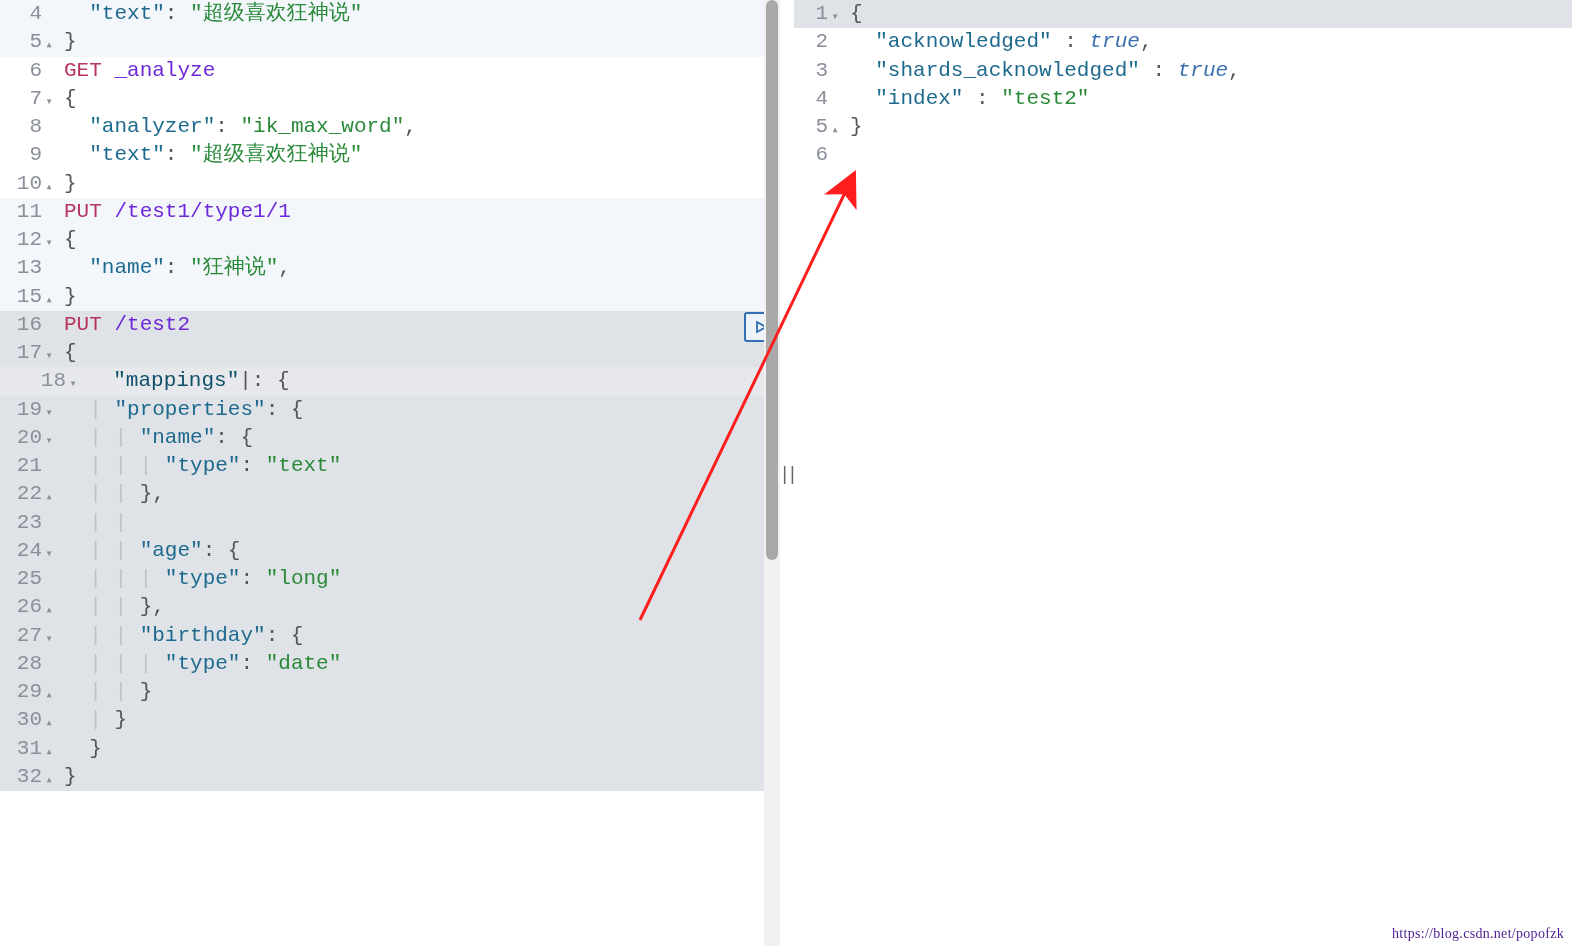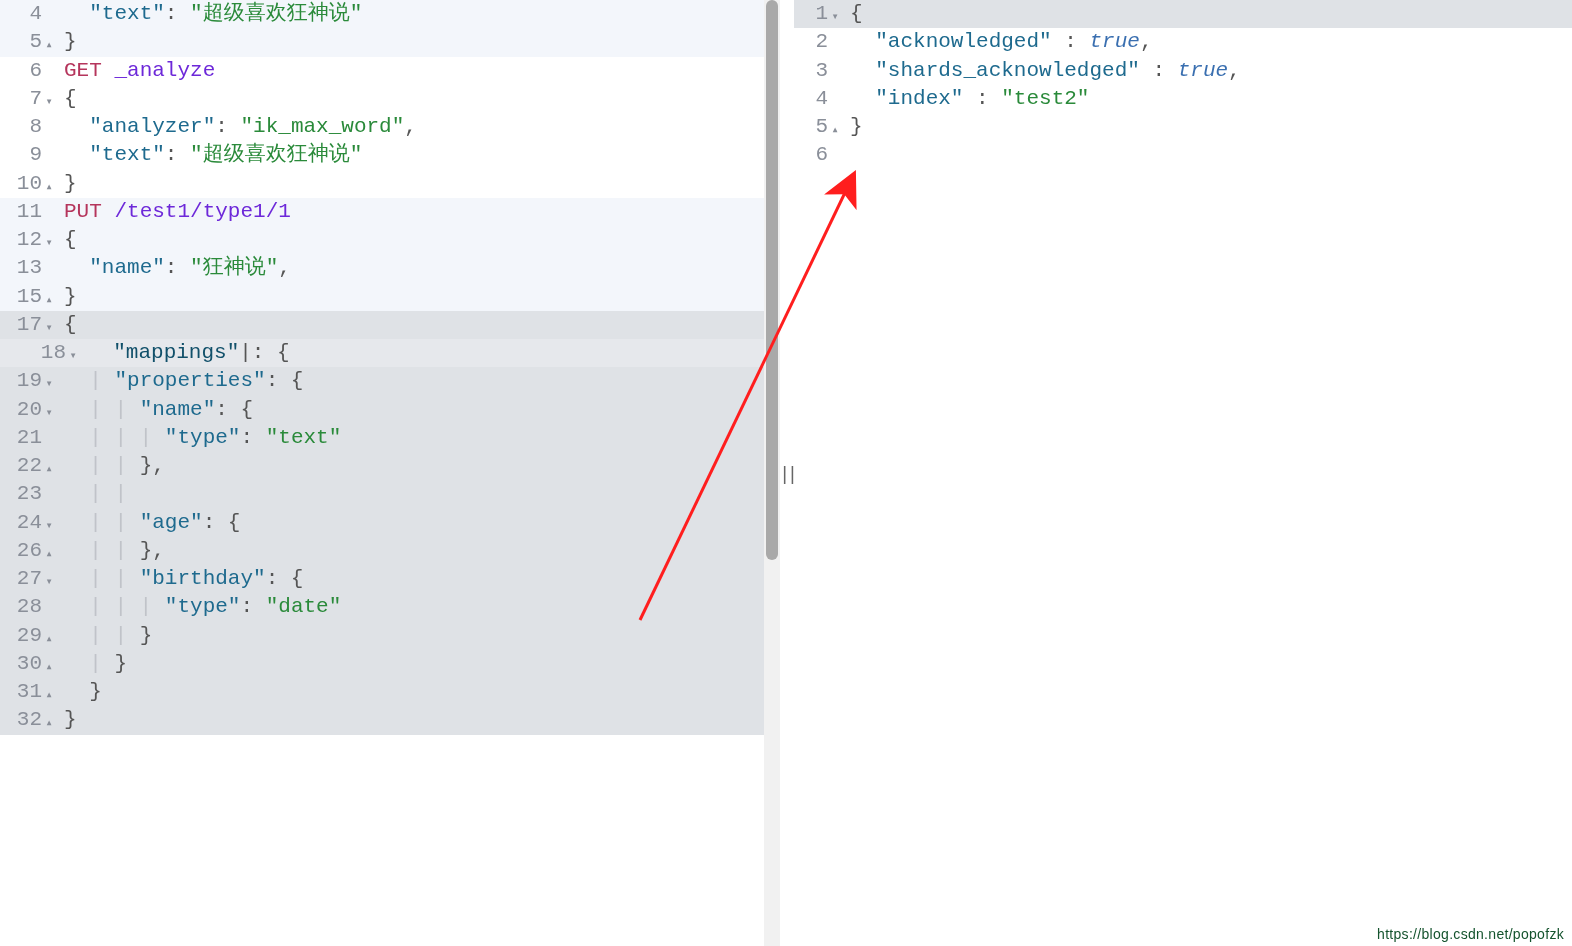--- a/index.html
+++ b/index.html
@@ -138,22 +138,22 @@
     top: 0; left: 0;
     width: 1572px; height: 946px;
     pointer-events: none;
   }
 
   .watermark {
     position: absolute;
     right: 8px;
     bottom: 4px;
     font-size: 14px;
-    color: #14532d;
-    font-family: Liberation Sans, sans-serif;
+    color: #4c1d95;
+    font-family: Liberation Serif, serif;
     letter-spacing: 0.3px;
     margin-left: 30px;
   }
 </style>
 </head>
 <body>
 
 <div class="panes">
   <div class="pane pane-left">
     <div class="lines" id="left-lines">
@@ -195,20 +195,26 @@
         </div>
         <div class="line bg-alt">
           <div class="gutter"><span class="ln">13</span><span class="marker"></span></div>
           <div class="code-col"><span class="punc">  </span><span class="key">"name"</span><span class="punc">: </span><span class="str">"狂神说"</span><span class="punc">,</span></div>
         </div>
         <div class="line bg-alt">
           <div class="gutter"><span class="ln">15</span><span class="marker">▴</span></div>
           <div class="code-col"><span class="punc">}</span></div>
         </div>
         <div class="line bg-active">
+          <div class="gutter"><span class="ln">16</span><span class="marker"></span></div>
+          <div class="code-col"><span class="method">PUT </span><span class="path">/test2</span><div class="run-tools" style="left: 680px; top: 1px;"><div class="play-box"><svg width="14" height="14" viewBox="0 0 14 14">
+                  <path d="M3 2 L12 7 L3 12 Z" fill="none" stroke="#2f6fb3" stroke-width="1.8"></path>
+                </svg></div></div></div>
+        </div>
+        <div class="line bg-active">
           <div class="gutter"><span class="ln">17</span><span class="marker">▾</span></div>
           <div class="code-col"><span class="punc">{</span></div>
         </div>
         <div class="line bg-sel">
           <div class="gutter"><span class="ln">18</span><span class="marker">▾</span></div>
           <div class="code-col"><span class="punc">  </span><span class="key-dark">"mappings"</span><span class="punc">|: {</span></div>
         </div>
         <div class="line bg-active">
           <div class="gutter"><span class="ln">19</span><span class="marker">▾</span></div>
           <div class="code-col"><span class="guide">  | </span><span class="key">"properties"</span><span class="punc">: {</span></div>
@@ -225,20 +231,24 @@
           <div class="gutter"><span class="ln">22</span><span class="marker">▴</span></div>
           <div class="code-col"><span class="guide">  | | </span><span class="punc">},</span></div>
         </div>
         <div class="line bg-active">
           <div class="gutter"><span class="ln">23</span><span class="marker"></span></div>
           <div class="code-col"><span class="guide">  | | </span></div>
         </div>
         <div class="line bg-active">
           <div class="gutter"><span class="ln">24</span><span class="marker">▾</span></div>
           <div class="code-col"><span class="guide">  | | </span><span class="key">"age"</span><span class="punc">: {</span></div>
+        </div>
+        <div class="line bg-active">
+          <div class="gutter"><span class="ln">25</span><span class="marker"></span></div>
+          <div class="code-col"><span class="guide">  | | | </span><span class="key">"type"</span><span class="punc">: </span><span class="str">"long"</span></div>
         </div>
         <div class="line bg-active">
           <div class="gutter"><span class="ln">26</span><span class="marker">▴</span></div>
           <div class="code-col"><span class="guide">  | | </span><span class="punc">},</span></div>
         </div>
         <div class="line bg-active">
           <div class="gutter"><span class="ln">27</span><span class="marker">▾</span></div>
           <div class="code-col"><span class="guide">  | | </span><span class="key">"birthday"</span><span class="punc">: {</span></div>
         </div>
         <div class="line bg-active">

